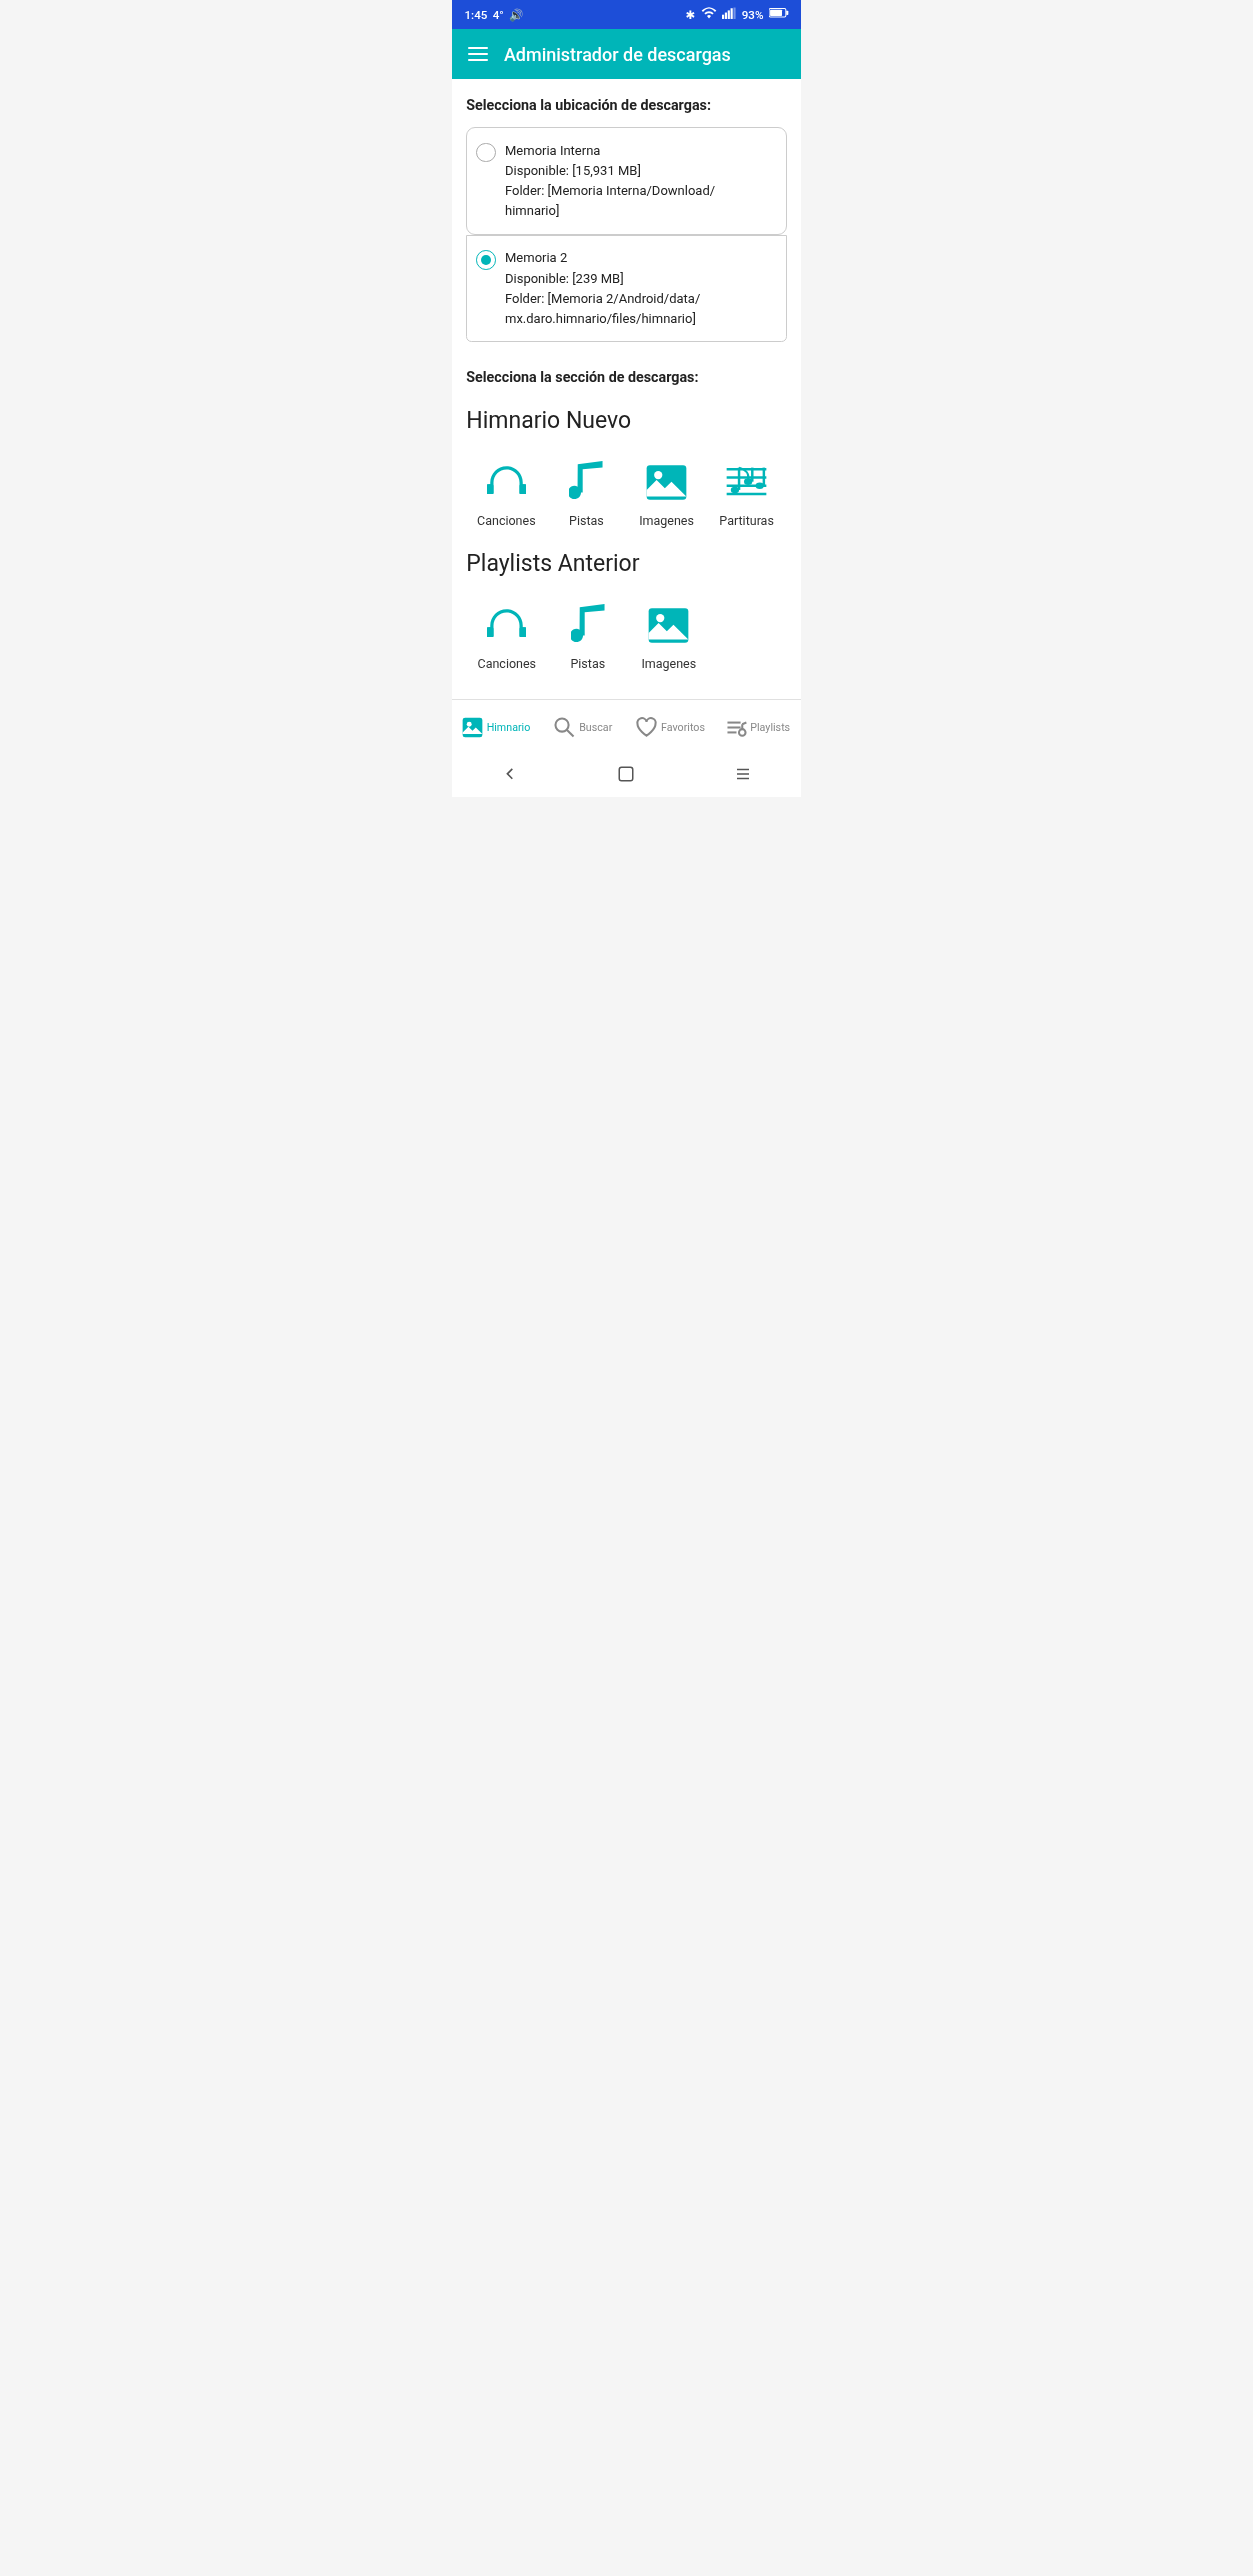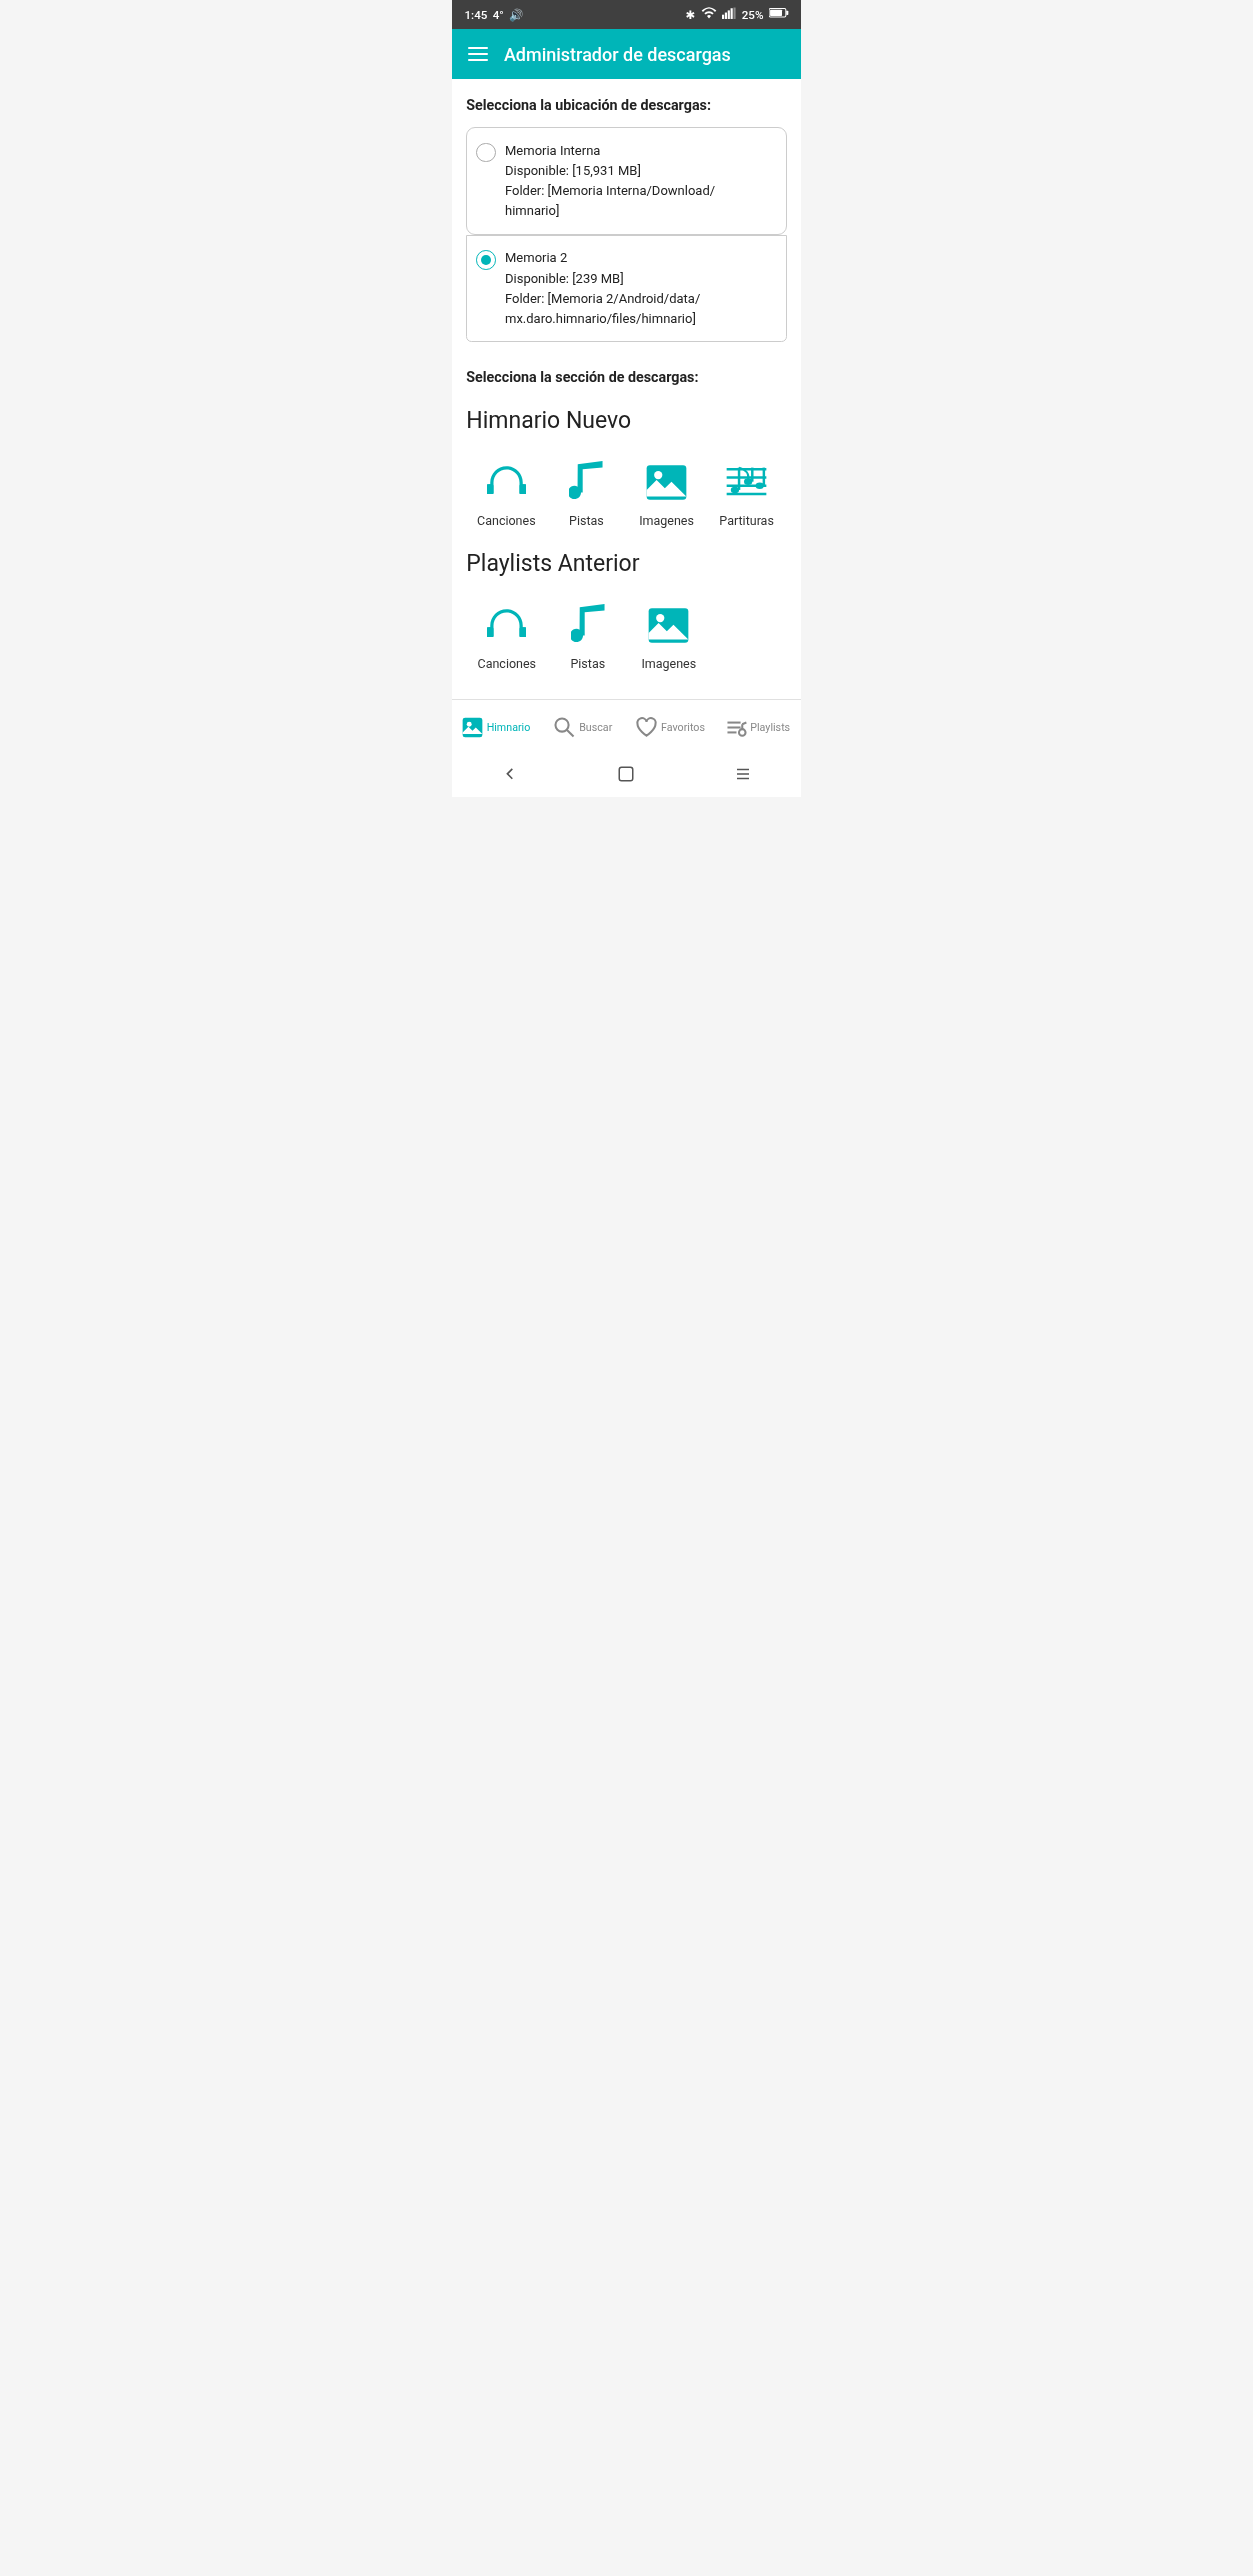--- a/index.html
+++ b/index.html
@@ -11,21 +11,21 @@
       width: 349px;
       min-height: 716px;
       margin: 0 auto;
       display: flex;
       flex-direction: column;
       overflow-x: hidden;
     }
 
     
     .status-bar {
-      background: #404040;
+      background: #1d4ed8;
       color: white;
       display: flex;
       justify-content: space-between;
       align-items: center;
       padding: 5.4px 12.5px;
       font-size: 11.6px;
       font-weight: 500;
       height: 29px;
     }
     .status-left { display: flex; align-items: center; gap: 5.4px; }
@@ -230,21 +230,21 @@
     </span>
     <span>
       <svg width="14.3" height="12.5" viewBox="0 0 20 16" fill="white">
         <rect x="0" y="10" width="3" height="6"></rect>
         <rect x="4" y="7" width="3" height="9"></rect>
         <rect x="8" y="4" width="3" height="12"></rect>
         <rect x="12" y="1" width="3" height="15"></rect>
         <rect x="16" y="0" width="3" height="16" opacity="0.4"></rect>
       </svg>
     </span>
-    <span>25%</span>
+    <span>93%</span>
     <span>
       <svg width="19.7" height="11.6" viewBox="0 0 28 14" fill="white">
         <rect x="0" y="1" width="24" height="12" rx="2" ry="2" stroke="white" stroke-width="1.5" fill="none"></rect>
         <rect x="24.5" y="4" width="3" height="6" rx="1" fill="white"></rect>
         <rect x="1.5" y="2.5" width="17" height="9" rx="1" fill="white"></rect>
       </svg>
     </span>
   </div>
 </div>
 

